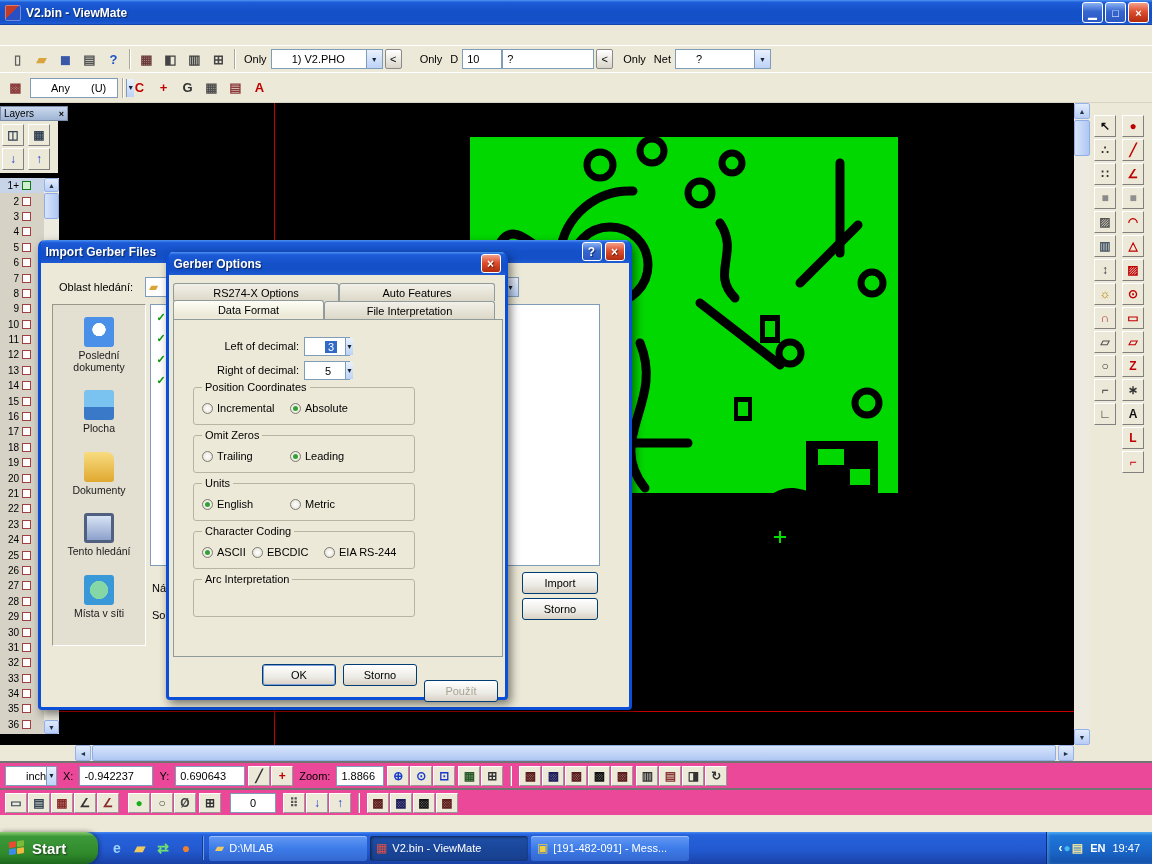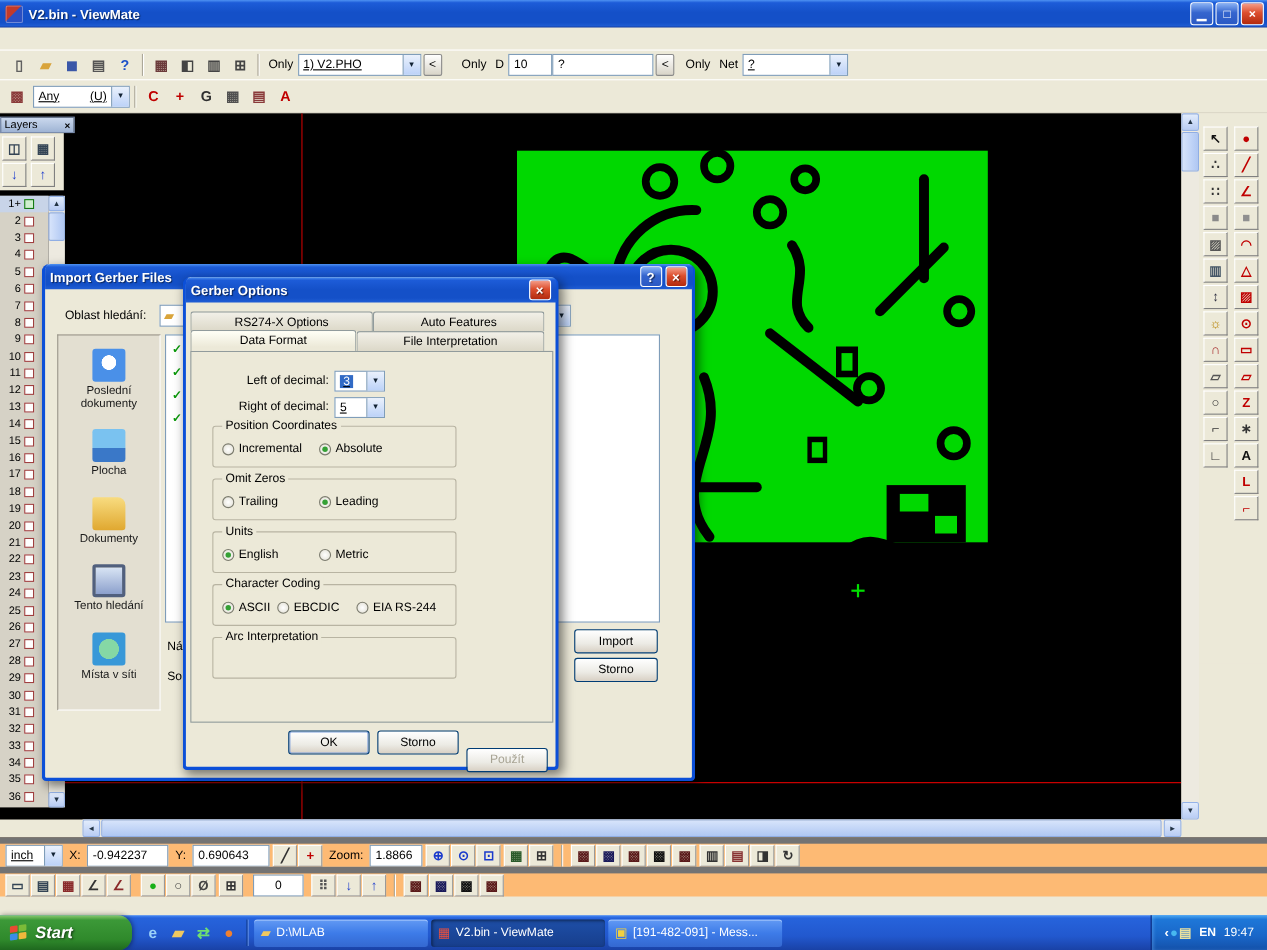--- a/index.html
+++ b/index.html
@@ -31,21 +31,21 @@
   
   .toolbar { position:absolute; left:0; right:0; background:#ECE9D8; display:flex; align-items:center; }
   #toolbar1 { top:45px; height:27px; padding-left:6px; border-top:1px solid #fff; }
   #toolbar2 { top:72px; height:31px; padding-left:4px; border-top:1px solid #fff; border-bottom:1px solid #D8D4C4; }
   .strip { display:flex; gap:1px; align-items:center; }
   .tbtn { width:23px; height:22px; display:flex; align-items:center; justify-content:center; }
   .tbtn .glyph { font-size:13px; font-weight:bold; }
   .tsep { width:2px; height:20px; border-left:1px solid #ACA899; border-right:1px solid #fff; margin:0 4px; }
   .tlabel { margin:0 4px; white-space:nowrap; }
   .combo { background:#fff; border:1px solid #7F9DB9; height:20px; display:flex; align-items:center; }
-  .combo .ctext { padding:0 4px; flex:1; white-space:nowrap; overflow:hidden;text-decoration:underline; }
+  .combo .ctext { padding:0 20px; flex:1; white-space:nowrap; overflow:hidden; }
   .carrow { width:16px; height:100%; border-left:1px solid #7F9DB9;
     background:linear-gradient(#EAF1FC,#BCD2F8); display:flex; align-items:center; justify-content:center; }
   .carrow::after { content:"▼"; font-size:7px; color:#123; }
   .field { background:#fff; border:1px solid #7F9DB9; height:20px; padding:0 4px; display:flex; align-items:center; }
   .small-btn { width:17px; height:20px; border:1px solid #8A8A8A; border-radius:2px;
     background:linear-gradient(#FFFFFF,#D8D4C8); display:flex; align-items:center; justify-content:center; margin:0 2px; }
 
   
   #workspace { position:absolute; top:103px; left:0; width:1152px; height:500px; background:#ECE9D8; }
   #canvas-wrap { position:absolute; left:0; top:0; width:1074px; height:642px; background:#000; }
@@ -157,35 +157,35 @@
   .group[data-g="3"] .radio:first-child { width:50px; }
   .group[data-g="3"] .radio:nth-child(2) { width:72px; }
   .rb { width:11px; height:11px; border-radius:50%; border:1px solid #7B7B6E; margin-right:4px;
     background:radial-gradient(#FFF,#E0DED2); display:inline-flex; align-items:center; justify-content:center; flex:none; }
   .rb.sel::after { content:""; width:5px; height:5px; border-radius:50%; background:#35A035; }
   #ok-btn { left:93px; top:412px; width:74px; height:22px; box-shadow:0 0 0 1px #7FA0DC inset; }
   #cancel-btn { left:174px; top:412px; width:74px; height:22px; }
   #apply-btn { left:255px; top:428px; width:74px; height:22px; color:#A8A494; }
 
   
-  .statusrow { position:absolute; left:0; width:1152px; height:27px; background:#fdba74;
-    display:flex; align-items:center; padding-left:5px; gap:3px; border-top:6px solid #737373; }
+  .statusrow { position:absolute; left:0; width:1152px; height:27px; background:#ec4899;
+    display:flex; align-items:center; padding-left:5px; gap:3px; border-top:2px solid #737373; }
   #status1 { top:761px; } #status2 { top:788px; }
   .sbtn { width:22px; height:20px; background:#ECE9D8; border:1px solid; border-color:#FFF #999 #999 #FFF;
     display:flex; align-items:center; justify-content:center; }
   .sbtn .glyph { font-size:12px; font-weight:bold; }
   .slabel { margin:0 3px; white-space:nowrap; }
 
   
   #taskbar { position:absolute; top:832px; left:0; width:1152px; height:32px; display:flex; align-items:center;
     background:linear-gradient(180deg,#4A8BF5 0%,#2663DC 8%,#2258CE 60%,#1941A5 100%); }
-  #start-btn { height:32px; width:120px; flex:none; border-radius:0 13px 13px 0; padding-left:9px;
+  #start-btn { height:32px; width:98px; flex:none; border-radius:0 13px 13px 0; padding-left:9px;
     background:linear-gradient(180deg,#8CCB70 0%,#3C9938 14%,#2F892B 70%,#1E671E 100%);
     box-shadow:1px 0 5px rgba(0,0,0,.45); display:flex; align-items:center; gap:6px;
-    color:#fff; font-style:italic; font-weight:bold; font-size:15px; text-shadow:1px 1px 2px rgba(0,0,0,.6); }
+    color:#fff; font-weight:bold; font-size:15px; text-shadow:1px 1px 2px rgba(0,0,0,.6); }
   .xp-flag { width:17px; height:15px; display:grid; grid-template-columns:7px 7px; grid-template-rows:6px 6px;
     gap:1px; transform:skewY(-8deg); }
   .xp-flag span { border-radius:1px; }
   .xp-flag .f1{background:#E84A32;} .xp-flag .f2{background:#7CBB38;}
   .xp-flag .f3{background:#3B8CE8;} .xp-flag .f4{background:#F0B83C;}
   #quick-launch { display:flex; gap:3px; margin-left:9px; align-items:center; }
   .qbtn { width:20px; height:20px; display:flex; align-items:center; justify-content:center; }
   .qbtn .glyph { font-size:14px; font-weight:bold; }
   .tb-sep { width:1px; height:24px; background:#123C90; box-shadow:1px 0 0 #6E9AEC; margin:0 6px; flex:none; }
   #task-buttons { display:flex; align-items:center; }

